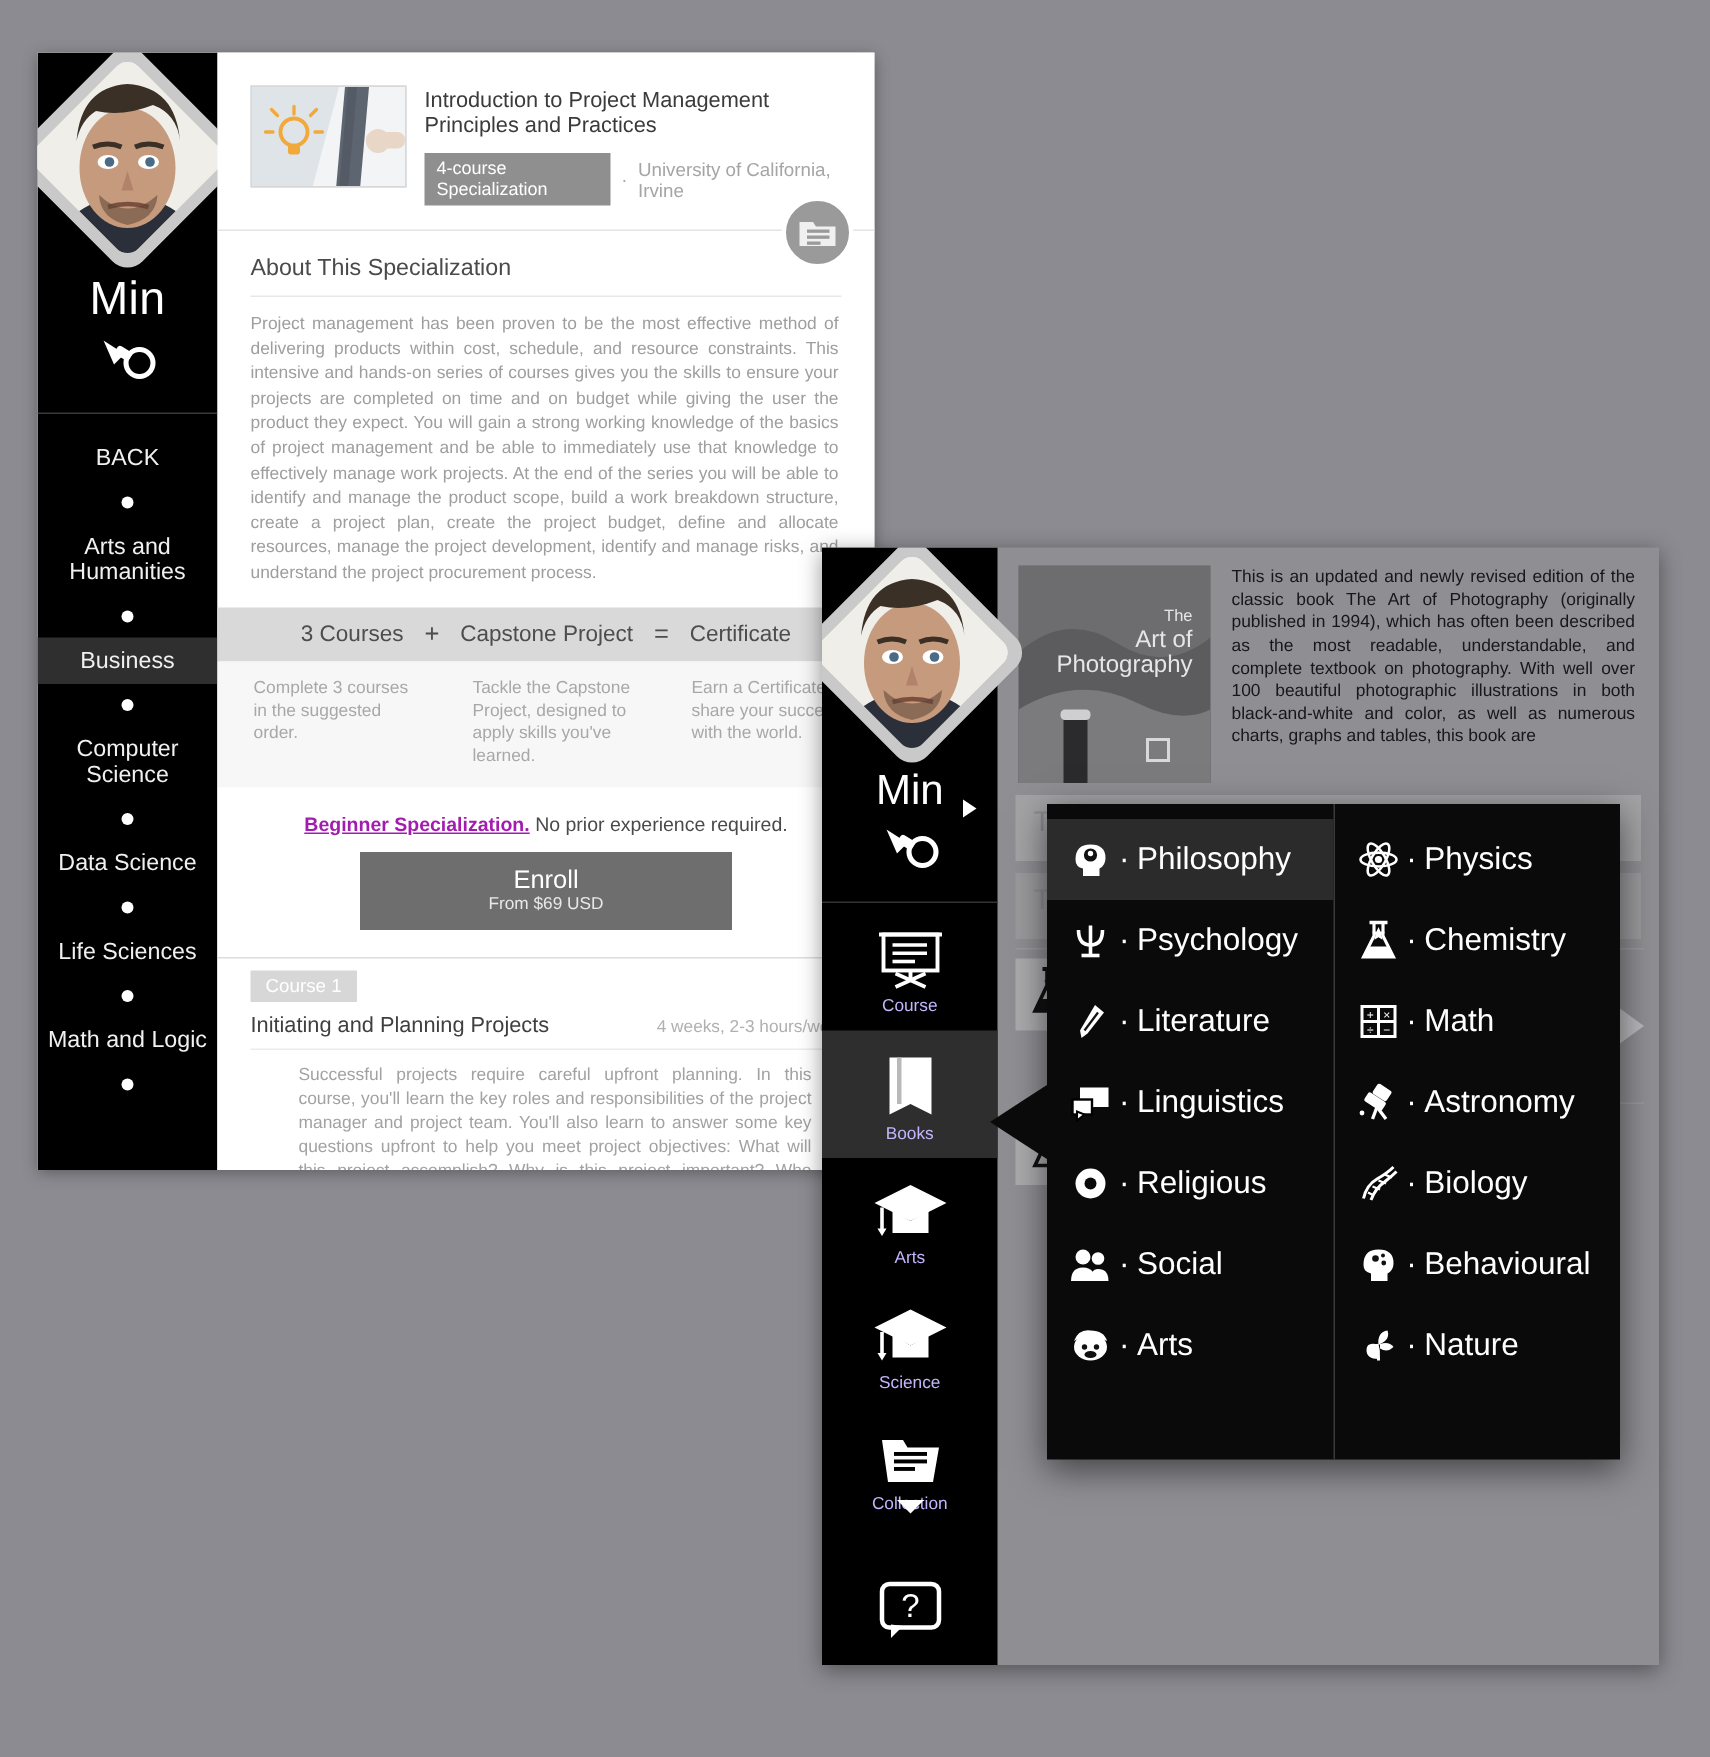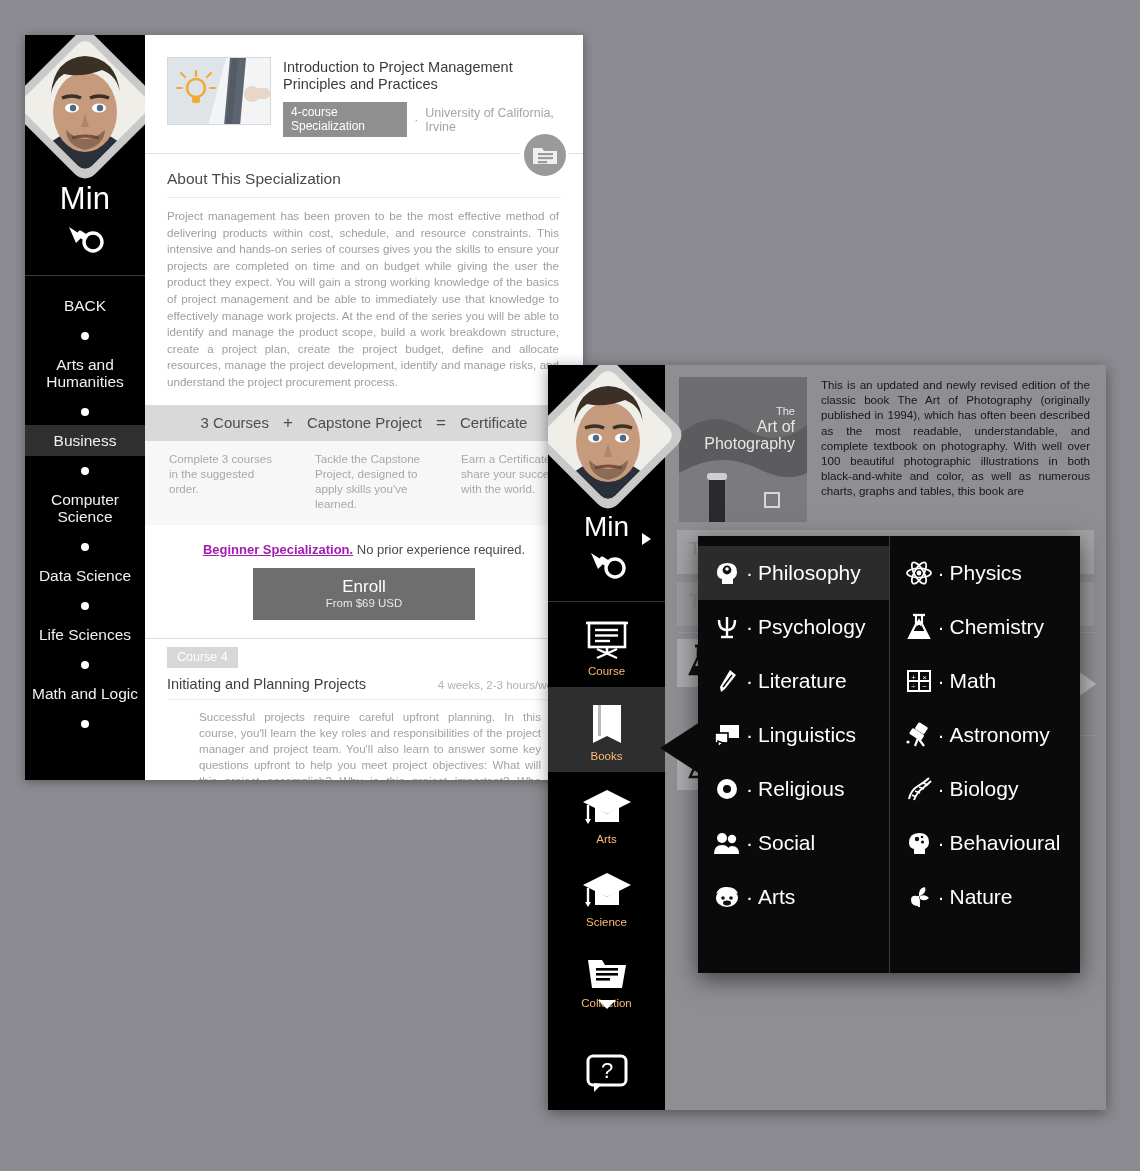--- a/index.html
+++ b/index.html
@@ -113,21 +113,21 @@
     flex: 1; font-size: 11.6px; line-height: 15px; color: #a8a8a8;
     padding: 0 14px 0 24px;
   }
   .beginner {
     text-align: center; font-size: 13px; color: #4a4a4a;
     padding: 17px 0 9px 0; background:#fff;
   }
   .beginner b { color: #a21caf; text-decoration: underline; }
   .enroll-wrap { text-align: center; padding: 2px 0 18px 0; background: #fff; }
   .enroll {
-    display: inline-block; width: 222px; padding: 9px 0 11px 0;
+    display: inline-block; width: 248px; padding: 9px 0 11px 0;
     background: #6e6e6e; color: #fff; border: 0; cursor: pointer;
   }
   .enroll .e1 { font-size: 17px; display: block; line-height: 20px; }
   .enroll .e2 { font-size: 11.5px; display: block; color: #e8e8e8; }
 
   .course1-wrap { border-top: 1px solid #dcdcdc; background: #fff; padding-bottom: 4px; }
   .c1-tag {
     display: inline-block; background: #d7d7d7; color: #ffffff;
     font-size: 12.5px; padding: 3px 10px 4px 10px; margin: 8px 0 0 22px;
   }
@@ -156,21 +156,21 @@
     color: #fff; text-align: center; font-size: 28px; margin-top: 6px;
     position: relative;
   }
   .w2-arrow {
     position: absolute; right: 14px; top: 22px;
     width: 0; height: 0; border-left: 9px solid #fff;
     border-top: 6px solid transparent; border-bottom: 6px solid transparent;
   }
   .w2-sep { height: 1px; background: #333; margin-top: 18px; }
   .sideitem {
-    text-align: center; padding: 16px 0 10px 0; color: #fdba74;
+    text-align: center; padding: 16px 0 10px 0; color: #c4b5fd;
   }
   .sideitem.active { background: #2e2e2e; }
   .sideitem .lbl { font-size: 11.5px; margin-top: 5px; display: block; }
   .sideitem svg { display: block; margin: 0 auto; }
   .caret-down {
     width: 0; height: 0; margin: 5px auto 0 auto;
     border-top: 9px solid #fff;
     border-left: 9px solid transparent; border-right: 9px solid transparent;
   }
 
@@ -375,21 +375,21 @@
       </div>
 
       <div class="enroll-wrap">
         <button class="enroll">
           <span class="e1">Enroll</span>
           <span class="e2">From $69 USD</span>
         </button>
       </div>
 
       <div class="course1-wrap">
-        <span class="c1-tag">Course 4</span>
+        <span class="c1-tag">Course 1</span>
         <div class="c1-row">
           <span class="c1-name">Initiating and Planning Projects</span>
           <span class="c1-dur">4 weeks, 2-3 hours/week</span>
         </div>
         <div class="c1-body">Successful projects require careful upfront planning. In this course, you'll learn the key roles and responsibilities of the project manager and project team. You'll also learn to answer some key questions upfront to help you meet project objectives: What will this project accomplish? Why is this project important? Who benefits from this project?</div>
       </div>
 
     </div>
   </div>
 

